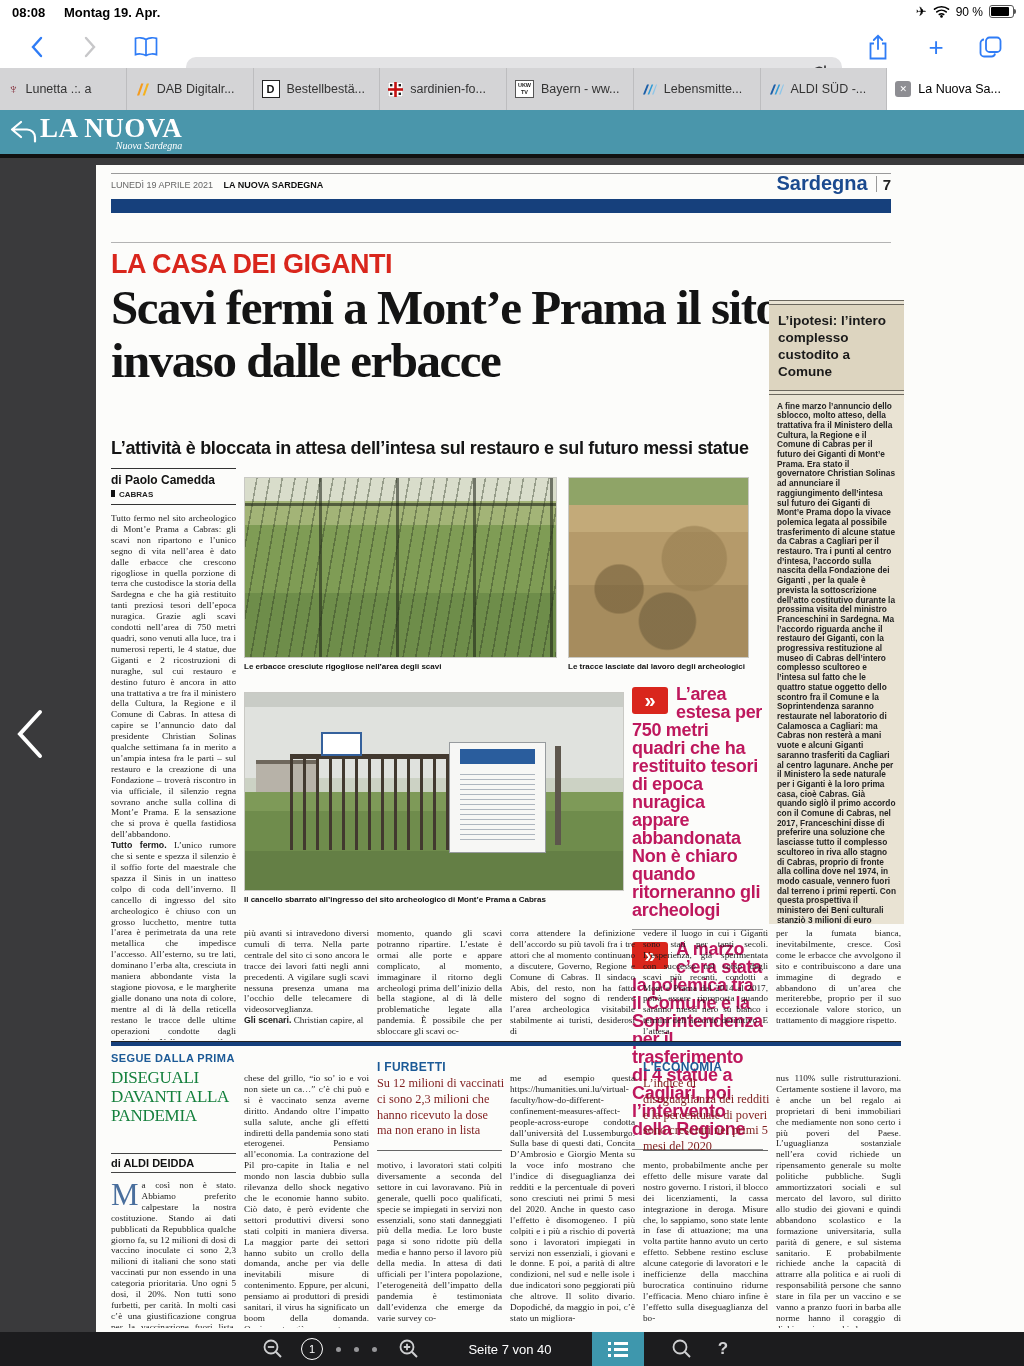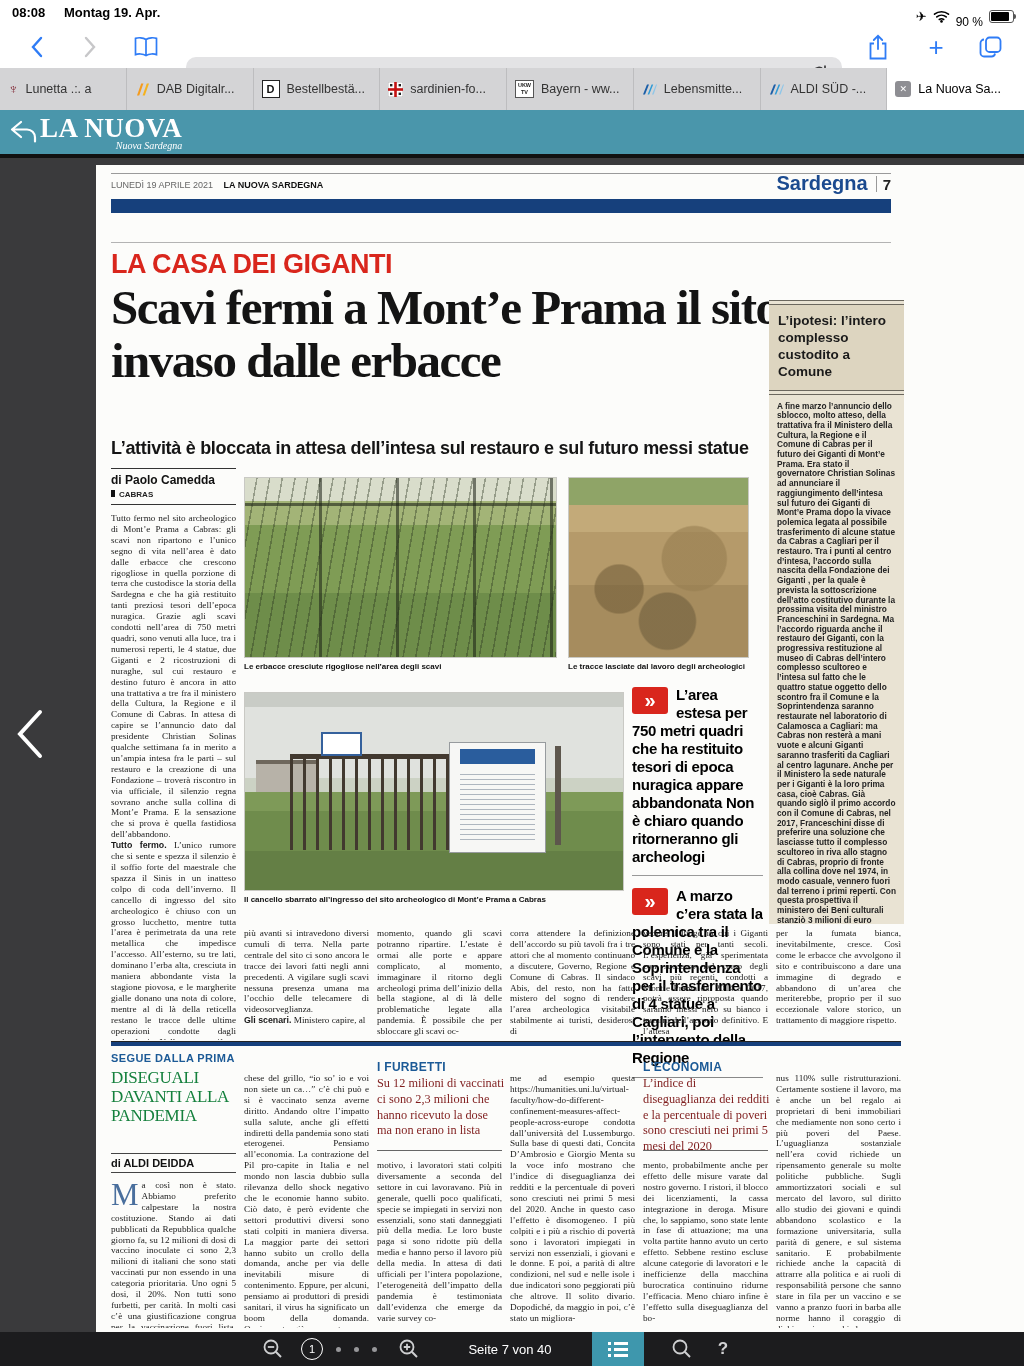--- a/index.html
+++ b/index.html
@@ -6,21 +6,21 @@
   body{width:1024px;height:1366px;position:relative;background:#3a3a3c;
        font-family:"Liberation Sans",sans-serif;overflow:hidden;}
   .abs{position:absolute;}
 
   
   #status-bar{left:0;top:0;width:1024px;height:26px;background:#fff;}
   .sb-time{left:12px;top:5px;font-size:13px;font-weight:bold;color:#000;}
   .sb-date{left:64px;top:5px;font-size:13px;font-weight:bold;color:#000;}
   .sb-right{right:10px;top:4px;display:flex;align-items:center;gap:6px;}
   .plane{font-size:13px;color:#000;}
-  .batt-pct{font-size:12px;color:#000;margin-top:11px;}
+  .batt-pct{font-size:12px;color:#000;}
   .battery{width:23px;height:11px;border:1px solid #555;border-radius:3px;position:relative;}
   .battery .lvl{position:absolute;left:1px;top:1px;bottom:1px;width:18px;background:#000;border-radius:1px;}
   .battery:after{content:"";position:absolute;right:-3px;top:3px;width:2px;height:5px;background:#555;border-radius:0 2px 2px 0;}
 
   
   #safari-bar{left:0;top:26px;width:1024px;height:42px;background:#fff;}
   .tb-icon{position:absolute;top:0;height:42px;display:flex;align-items:center;justify-content:center;}
   .url-pill{left:186px;top:31px;width:656px;height:36px;background:#e3e3e5;border-radius:10px;
             display:flex;align-items:center;}
   .aa{position:absolute;left:16px;font-size:15px;color:#000;letter-spacing:1px;}
@@ -117,21 +117,21 @@
   #cap1{left:148px;top:497px;width:313px;}
   #cap2{left:472px;top:497px;width:181px;}
   #cap3{left:148px;top:730px;width:380px;}
 
   
   #callouts{left:536px;top:521px;width:131px;border-bottom:1px solid #888;padding-bottom:10px;}
   .pq{overflow:hidden;}
   .pq + .pq{border-top:1px solid #999;margin-top:9px;padding-top:11px;}
   .pq-badge{width:36px;height:27px;background:#d9261c;border-radius:3px;float:left;margin:1px 8px 2px 0;
             color:#fff;font-weight:bold;font-size:20px;line-height:26px;text-align:center;}
-  .pq-text{font-size:15px;line-height:16.5px;font-weight:bold;letter-spacing:-.3px;color:#000000;}
+  .pq-text{font-size:18px;line-height:16.5px;font-weight:bold;letter-spacing:-.3px;color:#be185d;}
 
   
   #sidebar{left:673px;top:135px;width:135px;height:624px;background:#e9e3d3;overflow:hidden;}
   .dbl{border-top:1px solid #6b675e;border-bottom:1px solid #6b675e;height:3px;}
   .sb-title{background:#ddd5c0;padding:8px 9px 9px;font-size:13.5px;line-height:1.25;font-weight:bold;color:#1a1a1a;}
   .sb-body{padding:7px 8px;font-size:8.3px;line-height:9.7px;font-weight:bold;color:#242424;}
 
   
   .b-rule{left:15px;top:876px;width:790px;height:4px;background:#16407c;border-top:1px solid #222;}
   .b-kicker{left:15px;top:887px;font-size:11px;font-weight:bold;color:#1c5a96;letter-spacing:.4px;}
@@ -375,21 +375,21 @@
       <span class="pq-text">L’area estesa per 750 metri quadri che ha restituito tesori di epoca nuragica appare abbandonata Non è chiaro quando ritorneranno gli archeologi</span>
     </div>
     <div class="pq">
       <span class="pq-badge">»</span>
       <span class="pq-text">A marzo c’era stata la polemica tra il Comune e la Soprintendenza per il trasferimento di 4 statue a Cagliari, poi l’intervento della Regione</span>
     </div>
   </div>
 
   <div class="abs bodycol" id="col2">
     <span>più avanti si intravedono diversi cumuli di terra. Nella parte centrale del sito ci sono ancora le tracce dei lavori fatti negli anni precedenti. A vigilare sugli scavi nessuna presenza umana ma l’occhio delle telecamere di videosorveglianza.</span><br>
-    <span class="lead-in">Gli scenari.</span><span> Ministero capire, al</span>
+    <span class="lead-in">Gli scenari.</span><span> Christian capire, al</span>
   </div>
   <div class="abs bodycol" id="col3">momento, quando gli scavi potranno ripartire. L’estate è ormai alle porte e appare complicato, al momento, immaginare il ritorno degli archeologi prima dell’inizio della bella stagione, al di là delle problematiche legate alla pandemia. È possibile che per sbloccare gli scavi oc-</div>
   <div class="abs bodycol" id="col4">corra attendere la definizione dell’accordo su più tavoli fra i tre attori che al momento continuano a discutere, Governo, Regione e Comune di Cabras. Il sindaco Abis, del resto, non ha fatto mistero del sogno di rendere l’area archeologica visitabile stabilmente ai turisti, desiderosi di</div>
   <div class="abs bodycol" id="col5">vedere il luogo in cui i Giganti sono stati per tanti secoli. L’esperienza, già sperimentata con successo nel corso degli scavi più recenti, condotti a Mont’e Prama dal 2014 al 2017, potrà essere riproposta quando saranno messi nero su bianco i termini dell’accordo definitivo. E l’attesa</div>
   <div class="abs bodycol" id="col6">per la fumata bianca, inevitabilmente, cresce. Così come le erbacce che avvolgono il sito e contribuiscono a dare una immagine di degrado e abbandono di un’area che meriterebbe, proprio per il suo eccezionale valore storico, un trattamento di maggiore rispetto.</div>
 
   <div class="abs" id="sidebar">
     <div class="dbl"></div>
     <div class="sb-title">L’ipotesi: l’intero complesso custodito a Comune</div>
     <div class="dbl"></div>

